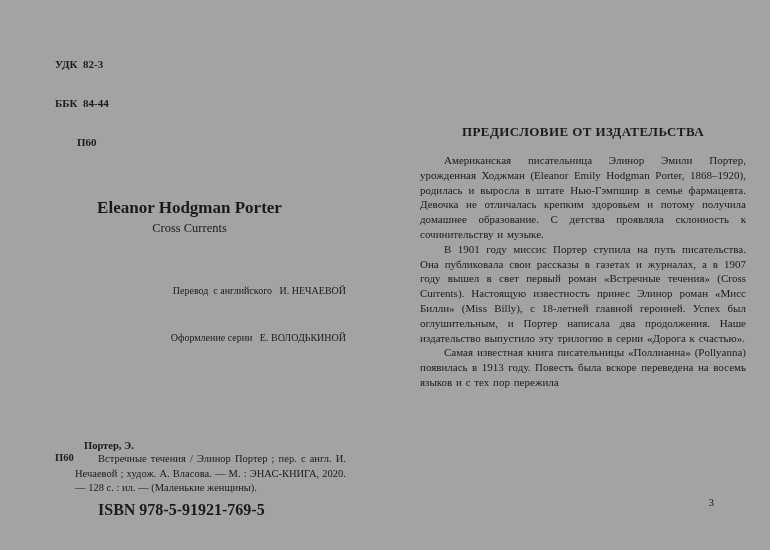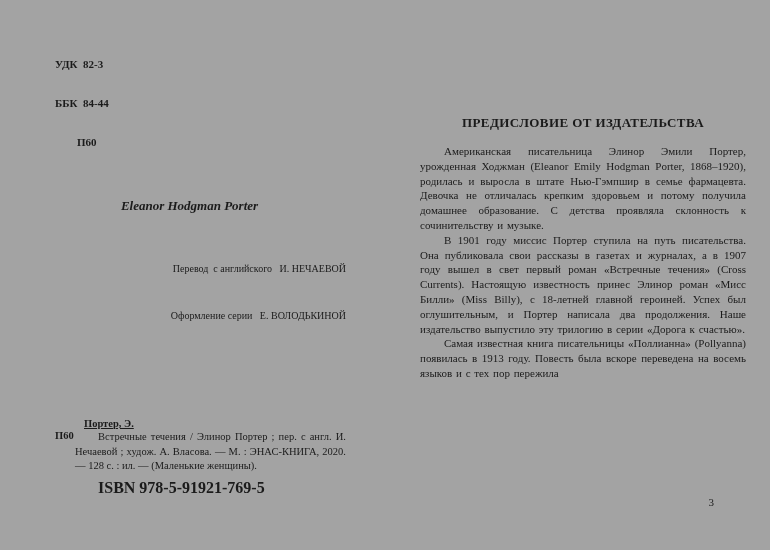--- a/index.html
+++ b/index.html
@@ -11,34 +11,34 @@
     -webkit-font-smoothing: antialiased;
   }
   .spread { position: relative; width: 770px; height: 550px; background: #a3a3a3; overflow: hidden; }
 
   
   .page-left { position: absolute; left: 33px; top: 32px; width: 313px; }
 
   .codes { font-weight: bold; font-size: 11px; line-height: 13px; margin-left: 22px; white-space: pre; }
 
   .front-block { text-align: center; margin-top: 23px; }
-  .author { font-style: italic; font-weight: bold; font-size: 13px; }
+  .author { font-weight: bold; font-size: 17px; }
   .orig-title { font-size: 12.5px; margin-top: 3px; }
 
   .credits { text-align: right; margin-top: 16px; font-size: 10px; line-height: 15.5px; white-space: pre; }
 
   .catalog { margin-top: 64px; font-size: 10.5px; }
-  .cat-head { font-weight: bold; margin-left: 51px; text-decoration: underline; }
+  .cat-head { font-weight: bold; margin-left: 51px; }
   .cat-entry-wrap { position: relative; margin-top: 1px; }
   .cat-index { position: absolute; left: 22px; top: 0; font-weight: bold; }
   .cat-entry { margin: 0 0 0 42px; text-indent: 23px; text-align: justify; line-height: 14.5px; }
   .cat-isbn { font-weight: bold; margin-left: 65px; margin-top: 5px; font-size: 16px; }
 
   
-  .page-right { position: absolute; left: 420px; top: 115px; width: 326px; }
+  .page-right { position: absolute; left: 420px; top: 124px; width: 326px; }
   .preface-title { text-align: center; font-weight: bold; font-size: 13px; letter-spacing: 0.4px; margin: 0; }
   .preface-body { margin-top: 13px; }
   .preface-body p { margin: 0; font-size: 11px; line-height: 14.8px; text-align: justify; text-indent: 24px; word-spacing: 1px; }
   .page-num {
     position: absolute; left: 420px; top: 496px; width: 326px;
     text-align: right; padding-right: 32px; box-sizing: border-box;
     font-size: 11px;
   }
 </style>
 </head>
@@ -49,20 +49,21 @@
   <div class="page-left">
 
     <div class="codes">
       <div>УДК  82-3</div>
       <div>ББК  84-44</div>
       <div>        П60</div>
     </div>
 
     <div class="front-block">
       <div class="author">Eleanor Hodgman Porter</div>
+      <div class="orig-title">Cross Currents</div>
     </div>
 
     <div class="credits">
       <div>Перевод  с английского   И. НЕЧАЕВОЙ</div>
       <div>Оформление серии   Е. ВОЛОДЬКИНОЙ</div>
     </div>
 
     <div class="catalog">
       <div class="cat-head">Портер, Э.</div>
       <div class="cat-entry-wrap">

